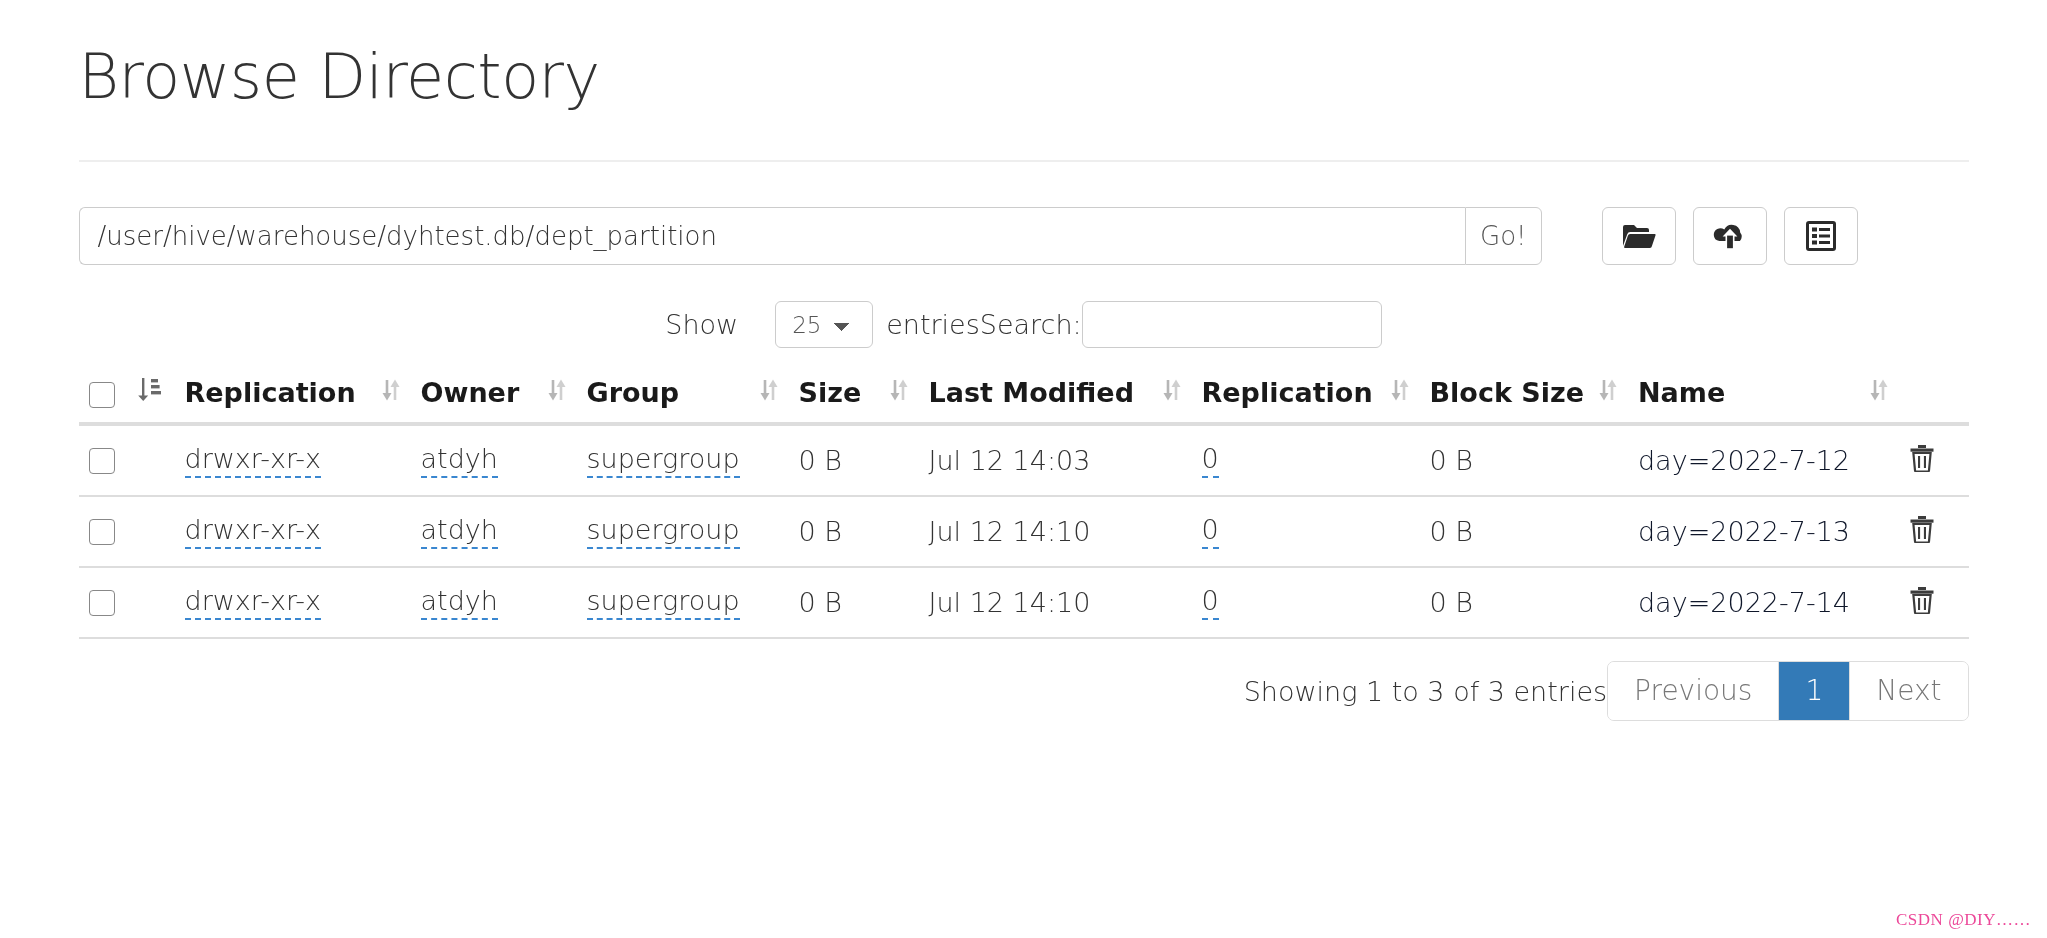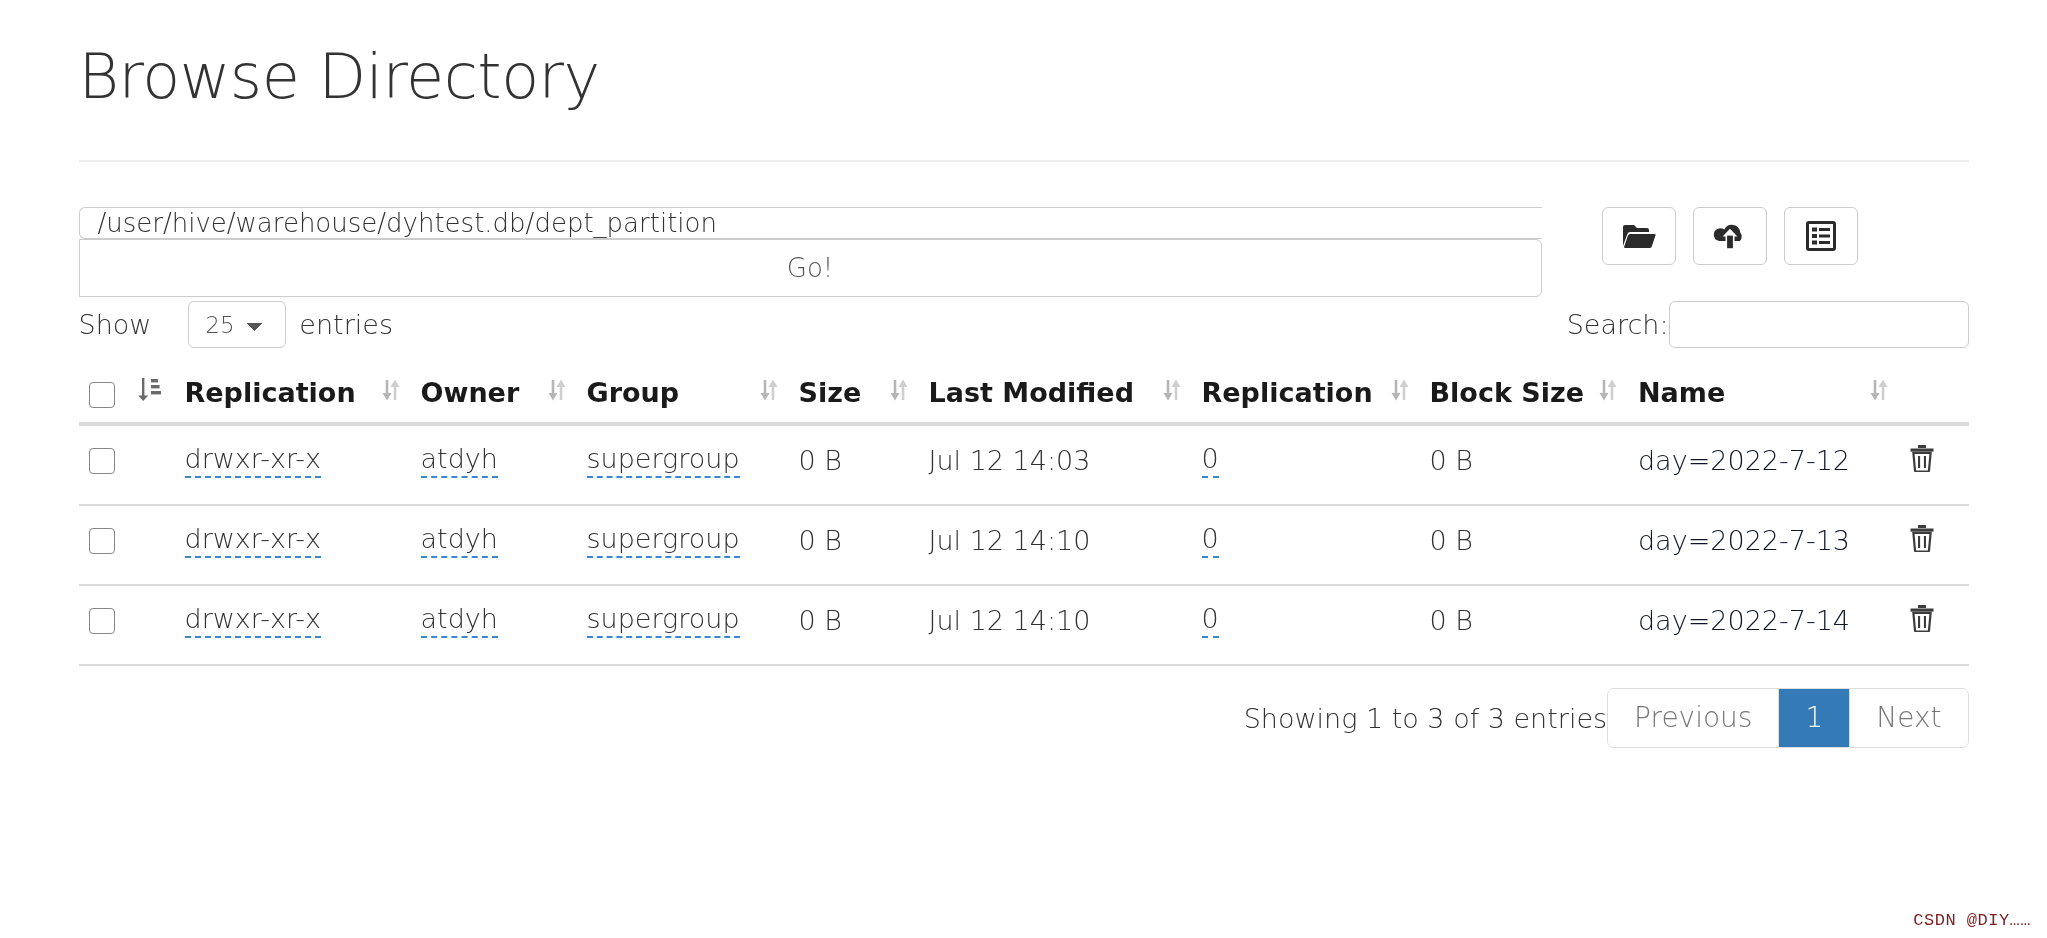--- a/index.html
+++ b/index.html
@@ -44,21 +44,20 @@
   .path-row {
     display: flex;
     align-items: flex-start;
     margin-top: 45px;
   }
   .input-group {
     display: flex;
     width: 1463px;
     height: 58px;
     box-sizing: border-box;
-    flex-direction: column;
   }
   .path-input {
     flex: 1 1 auto;
     height: 58px;
     box-sizing: border-box;
     border: 1px solid #cccccc;
     border-right: 0;
     border-radius: 6px 0 0 6px;
     padding: 0 18px;
     font-family: "DejaVu Sans", sans-serif;
@@ -99,21 +98,21 @@
     justify-content: center;
     cursor: pointer;
     padding: 0;
   }
   .icon-btn svg { display: block; }
 
   
   .controls-row {
     display: flex;
     align-items: center;
-    justify-content: space-between;
+    justify-content: center;
     margin-top: 36px;
     font-family: "DejaVu Sans", sans-serif;
     font-weight: 300;
     font-size: 27px;
     color: #333333;
   }
   .length-control {
     display: flex;
     align-items: center;
     gap: 13px;
@@ -181,21 +180,21 @@
   table.explorer thead th .th-inner {
     display: flex;
     align-items: center;
     justify-content: space-between;
     gap: 14px;
   }
   table.explorer tbody td {
     font-size: 27px;
     font-weight: 300;
     color: #333333;
-    padding: 17px 10px 26px 10px;
+    padding: 17px 10px 17px 10px;
     border-bottom: 2px solid #dddddd;
     white-space: nowrap;
     vertical-align: middle;
   }
   table.explorer tbody tr:last-child td { border-bottom: 2px solid #dddddd; }
 
   .col-check   { width: 44px; }
   .col-sort    { width: 50px; }
   .col-perm    { width: 236px; }
   .col-owner   { width: 166px; }
@@ -273,23 +272,23 @@
   }
   .pagination .pg:last-child { border-right: 0; }
   .pagination .pg.active {
     background: #337ab7;
     color: #ffffff;
   }
   .watermark {
     position: absolute;
     right: 16px;
     bottom: 8px;
-    font-family: Liberation Mono, monospace;
+    font-family: Liberation Serif, serif;
     font-size: 17px;
-    color: #7f1d1d;
+    color: #ec4899;
     letter-spacing: 0.5px;
     white-space: nowrap;
   }
 </style>
 </head>
 <body>
 
 <div class="page">
 
   <h1 class="page-title">Browse Directory</h1>

